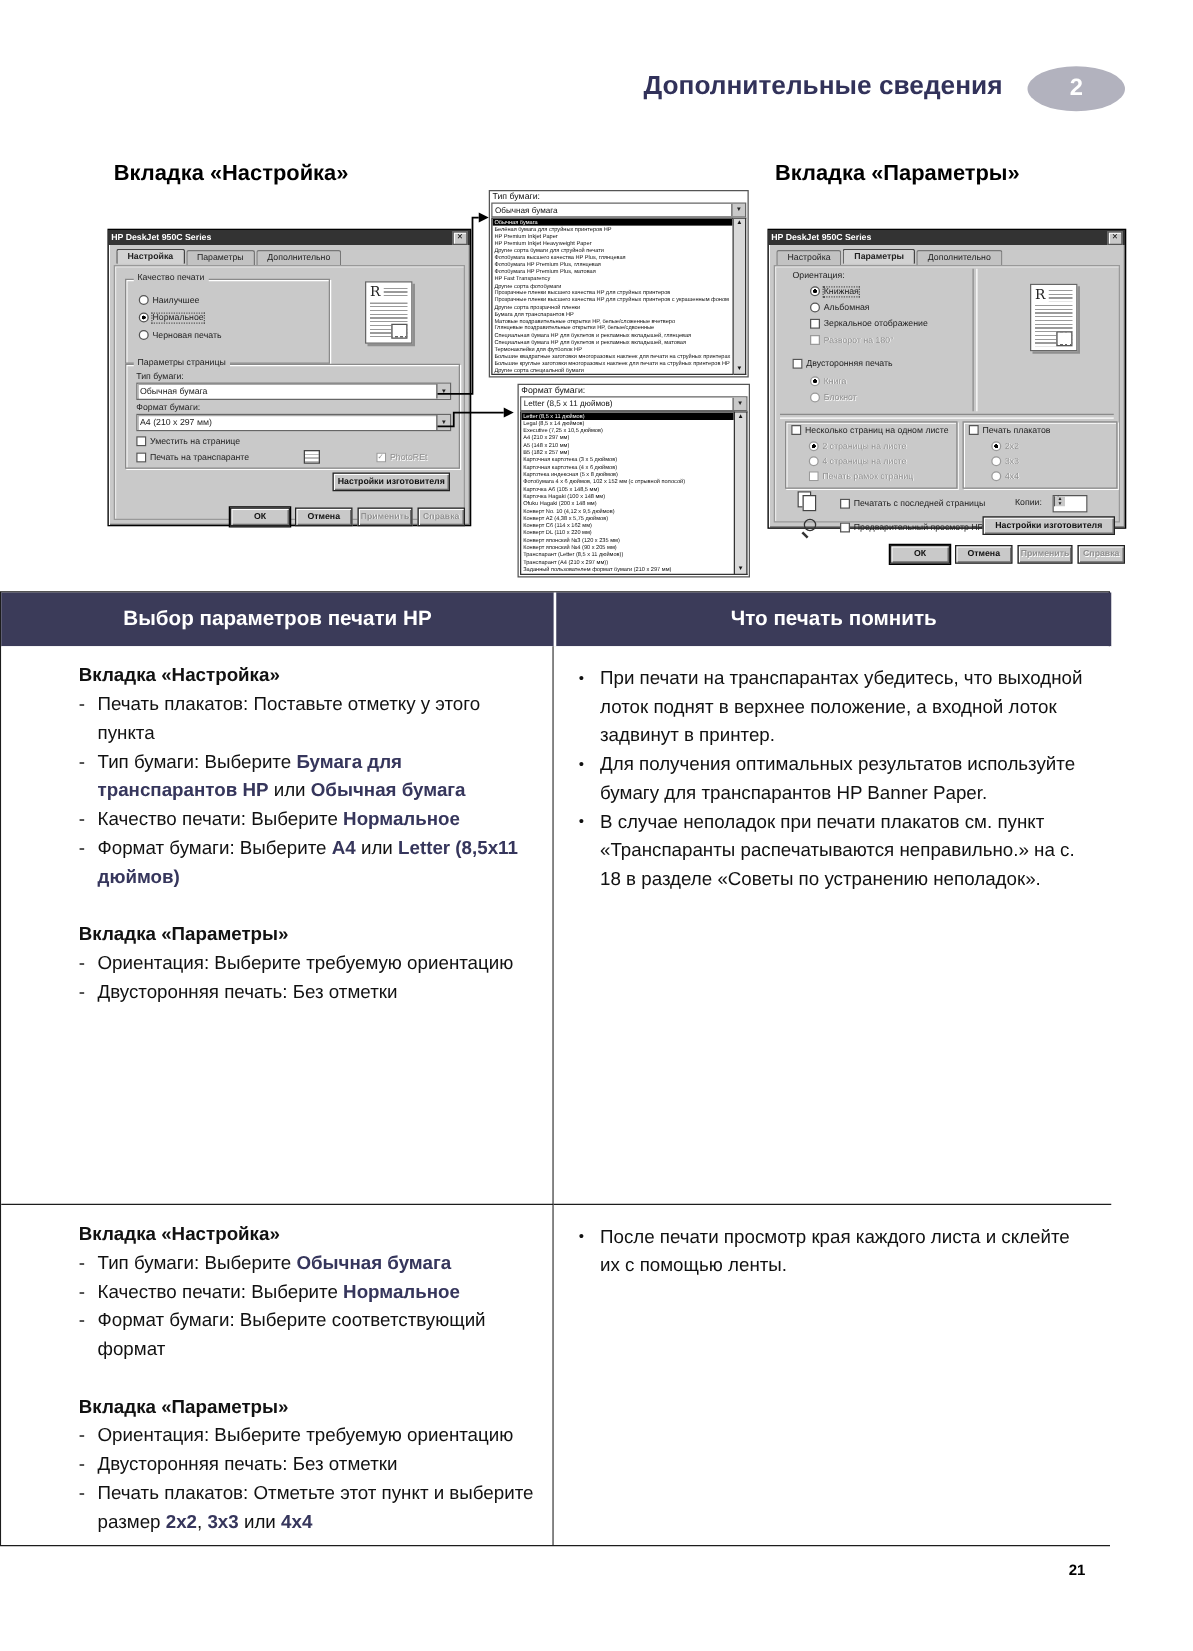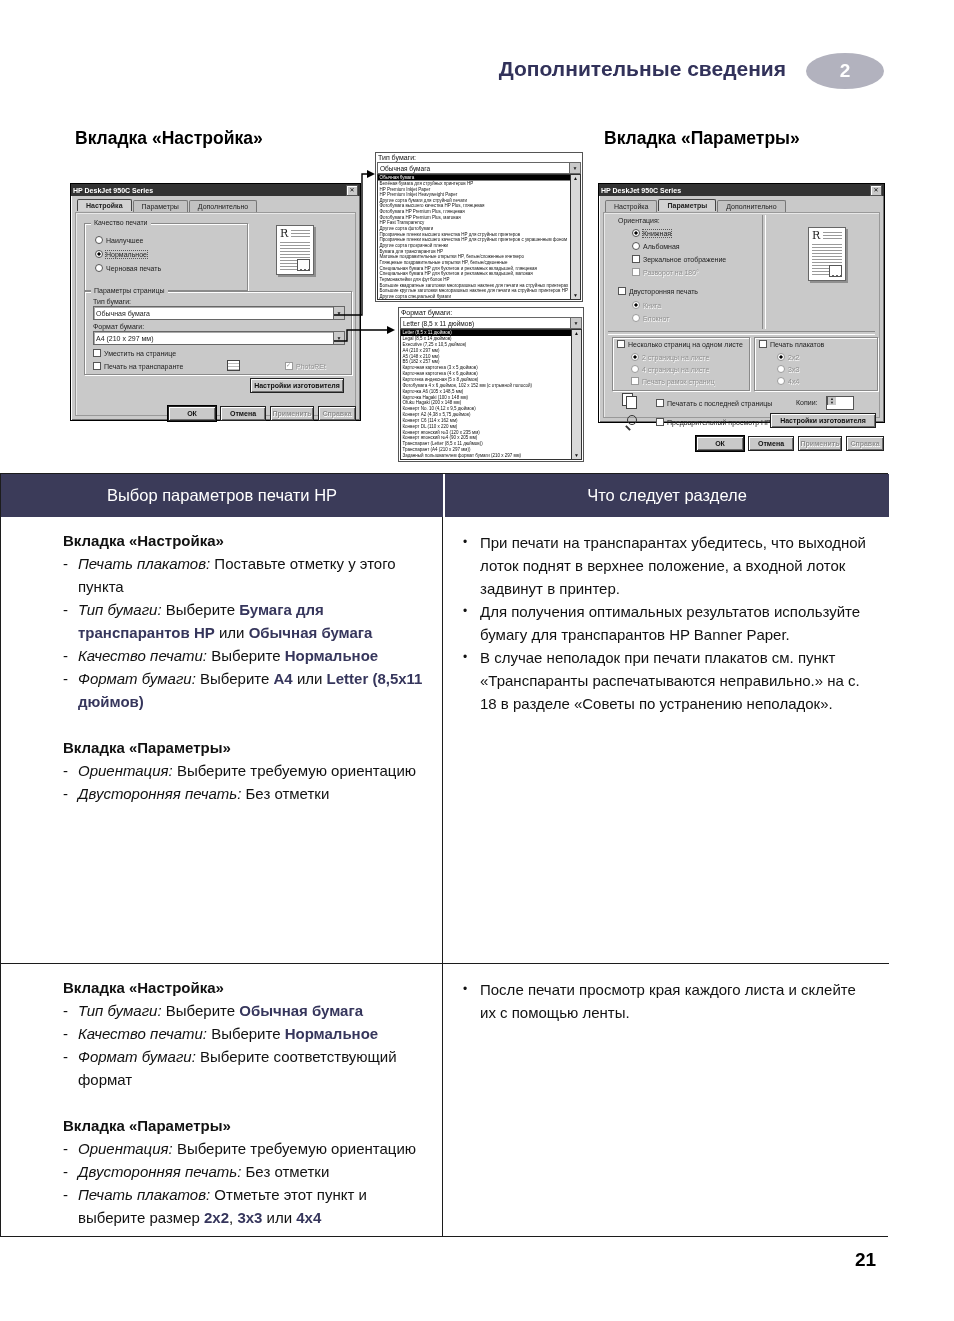--- a/index.html
+++ b/index.html
@@ -1,17 +1,17 @@
 <!DOCTYPE html>
 <html><head>
 <meta charset="utf-8">
 <style>
   html,body{margin:0;padding:0;background:#fff;}
   .doc{position:relative;width:954px;height:1321px;background:#fff;font-family:"Liberation Sans",sans-serif;color:#111;overflow:hidden;}
-  .top{position:absolute;left:0;top:0;width:826px;height:475px;}
+  .top{position:absolute;left:16px;top:0;width:826px;height:475px;}
 
   
   .hdr-title{position:absolute;left:400px;top:57px;width:386px;text-align:right;font-size:21px;font-weight:bold;color:#32325a;}
   .badge{position:absolute;left:806px;top:53px;width:78px;height:36px;border-radius:50%;background:#b2b2be;color:#fff;
          display:flex;align-items:center;justify-content:center;font-size:19px;font-weight:bold;}
   .sec-h{position:absolute;font-size:17.5px;font-weight:bold;color:#000;}
   .sec-h.left{left:75px;top:128px;}
   .sec-h.right{left:604px;top:128px;}
 
   
@@ -87,38 +87,38 @@
   .lst-item.sel{background:#000;color:#fff;}
   .sb{width:9px;border:1px solid #333;border-left:none;background:#d9d9d9;display:flex;flex-direction:column;
       justify-content:space-between;align-items:center;font-size:5px;line-height:7px;color:#111;}
 
   .arrows{position:absolute;left:0;top:0;pointer-events:none;}
 
   
   .hp-table{position:absolute;left:0px;top:473px;width:888px;display:grid;
             grid-template-columns:442px 446px;grid-template-rows:43px 447px 272px;
             border:1.5px solid #1c1c1c;box-sizing:border-box;}
-  .th{background:#3b3b59;color:#fff;font-weight:normal;font-size:16.5px;display:flex;align-items:center;justify-content:center;}
+  .th{background:#3b3b59;color:#fff;font-weight:bold;font-size:16.5px;display:flex;align-items:center;justify-content:center;}
   .th-right{border-left:2px solid #fff;}
   .td{background:#fff;font-size:15px;line-height:23px;box-sizing:border-box;}
   .td-left{border-right:1.5px solid #1c1c1c;padding:12px 12px 0 62px;}
   .td-right{padding:14px 16px 0 20px;}
   .td.rb{border-bottom:1.5px solid #1c1c1c;}
   .cell-heading{font-weight:bold;}
   .spacer{height:23px;}
   .dash-item{display:flex;}
   .dash{width:15px;flex:none;}
   .dash-body{flex:1;}
-  .s-i{font-style:italic;text-align:right;}
+  .s-i{text-align:right;}
   .s-em{font-weight:bold;color:#36365c;}
   .bullet-item{display:flex;}
   .bullet{width:17px;flex:none;font-size:12px;}
   .bullet-body{flex:1;}
 
-  .page-num{position:absolute;left:855px;top:1249px;font-size:19px;font-weight:bold;color:#000;}
+  .page-num{position:absolute;left:855px;top:1249px;font-size:12px;font-weight:bold;color:#000;}
 </style>
 </head>
 <body>
 
 <div class="doc">
   <div class="top">
 
     <div class="hdr-title">Дополнительные сведения</div>
     <div class="badge">2</div>
     <div class="sec-h left">Вкладка «Настройка»</div>
@@ -386,21 +386,21 @@
     <svg class="arrows" width="954" height="475">
       <polyline points="334,315 362,315 362,174 367,174" fill="none" stroke="#000" stroke-width="1.4"></polyline>
       <polygon points="367,170 375,174 367,178" fill="#000"></polygon>
       <polyline points="334,341 347,341 347,330 387,330" fill="none" stroke="#000" stroke-width="1.4"></polyline>
       <polygon points="387,326 395,330 387,334" fill="#000"></polygon>
     </svg>
   </div>
 
   <div class="hp-table">
     <div class="th th-left">Выбор параметров печати HP</div>
-    <div class="th th-right">Что следует разделе</div>
+    <div class="th th-right">Что печать помнить</div>
     <div class="td td-left rb">
         <div class="cell-heading">Вкладка «Настройка»</div>
         <div class="dash-item">
           <span class="dash">-</span>
           <span class="dash-body"><span class="s-i">Печать плакатов:</span><span>  Поставьте отметку у этого пункта</span></span>
         </div>
         <div class="dash-item">
           <span class="dash">-</span>
           <span class="dash-body"><span class="s-i">Тип бумаги:</span><span> Выберите </span><span class="s-em">Бумага для транспарантов HP</span><span> или </span><span class="s-em">Обычная бумага</span></span>
         </div>

